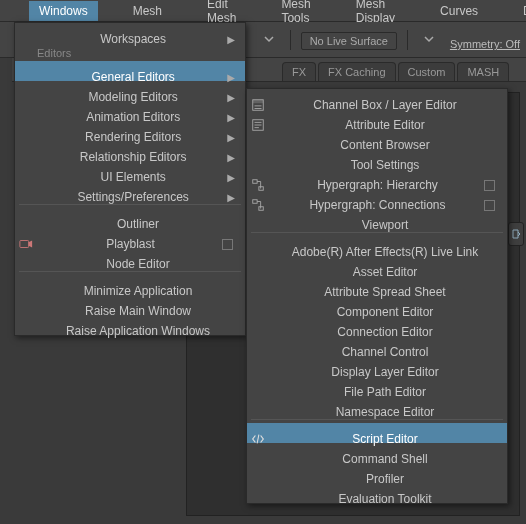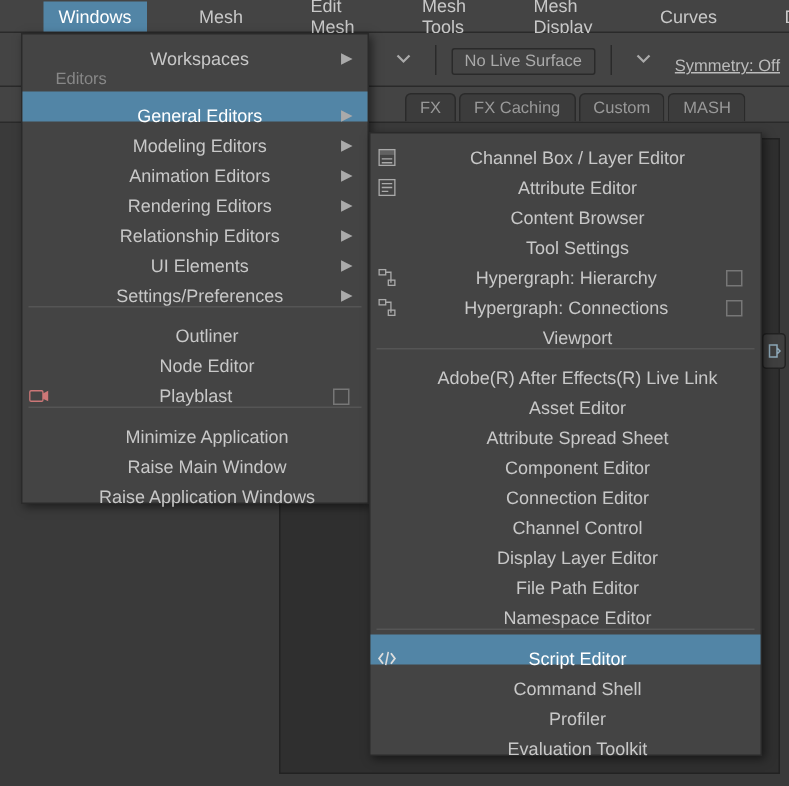--- a/index.html
+++ b/index.html
@@ -8,21 +8,21 @@
 .menubar { background: #444444; height: 22px; display: flex; align-items: center; padding-left: 4px; border-bottom: 1px solid #2a2a2a; }
 .menubar-item { padding: 3px 10px; cursor: pointer; color: #c8c8c8; margin-left: 25px; }
 .menubar-item.active { background: #5285a6; color: #fff; }
 
 .toolbar-row { background: #444444; height: 36px; border-bottom: 1px solid #2a2a2a; position: relative; }
 .toolbar-right { position: absolute; right: 6px; top: 6px; display: flex; align-items: flex-end; gap: 10px; }
 .tool-btn { width: 22px; height: 22px; display: flex; align-items: center; justify-content: center; color: #bbb; }
 .live-surface { border: 1px solid #2a2a2a; padding: 2px 8px; font-size: 11px; color: #aaa; border-radius: 2px; }
 .sep { width: 1px; height: 20px; background: #2a2a2a; }
 
-.shelf-tabs { background: #444444; height: 24px; display: flex; align-items: flex-end; border-bottom: 1px solid #2a2a2a; position: relative; padding-left: 270px; gap: 2px; }
+.shelf-tabs { background: #444444; height: 24px; display: flex; align-items: flex-end; border-bottom: 1px solid #2a2a2a; position: relative; padding-left: 270px; gap: 2px; margin-left: 12px; }
 .shelf-tab { padding: 3px 9px; font-size: 11px; color: #999; background: #3c3c3c; border-top-left-radius: 4px; border-top-right-radius: 4px; border: 1px solid #2a2a2a; border-bottom: none; }
 
 .workarea { background: #3a3a3a; height: 440px; position: relative; }
 .viewport-panel { position: absolute; left: 186px; top: 10px; right: 6px; bottom: 6px; background: #2f2f2f; border: 1px solid #222; }
 .side-pin { position: absolute; right: 2px; top: 140px; width: 16px; height: 24px; background: #3f3f3f; border: 1px solid #222; border-radius: 3px; display:flex; align-items:center; justify-content:center; }
 
 .dropdown { position: absolute; background: #444444; border: 1px solid #2a2a2a; box-shadow: 2px 2px 6px rgba(0,0,0,0.5); }
 .menu1 { left: 14px; top: 22px; width: 232px; }
 .menu2 { left: 246px; top: 88px; width: 262px; }
 
@@ -137,32 +137,32 @@
         <span class="arrow">▶</span>
       </div>
     </div>
   <div class="menu-sep"></div>
   <div id="mid-block">
       <div class="menu-item">
         <span class="icon-slot"></span>
         <span class="text">Outliner</span>
       </div>
       <div class="menu-item">
-        <span class="icon-slot"></span>
-        <span class="text">Node Editor</span>
-      </div>
-      <div class="menu-item">
         <span class="icon-slot">
           <svg class="ico-small" viewBox="0 0 16 16">
             <rect x="1" y="4" width="10" height="8" rx="1" fill="none" stroke="#c77" stroke-width="1"></rect>
             <path d="M11 6l4-2v8l-4-2z" fill="#c77"></path>
           </svg>
         </span>
         <span class="text">Playblast</span>
         <span class="checkbox"></span>
+      </div>
+      <div class="menu-item">
+        <span class="icon-slot"></span>
+        <span class="text">Node Editor</span>
       </div>
     </div>
   <div class="menu-sep"></div>
   <div id="bottom-block">
       <div class="menu-item">
         <span class="icon-slot"></span>
         <span class="text">Minimize Application</span>
       </div>
       <div class="menu-item">
         <span class="icon-slot"></span>

